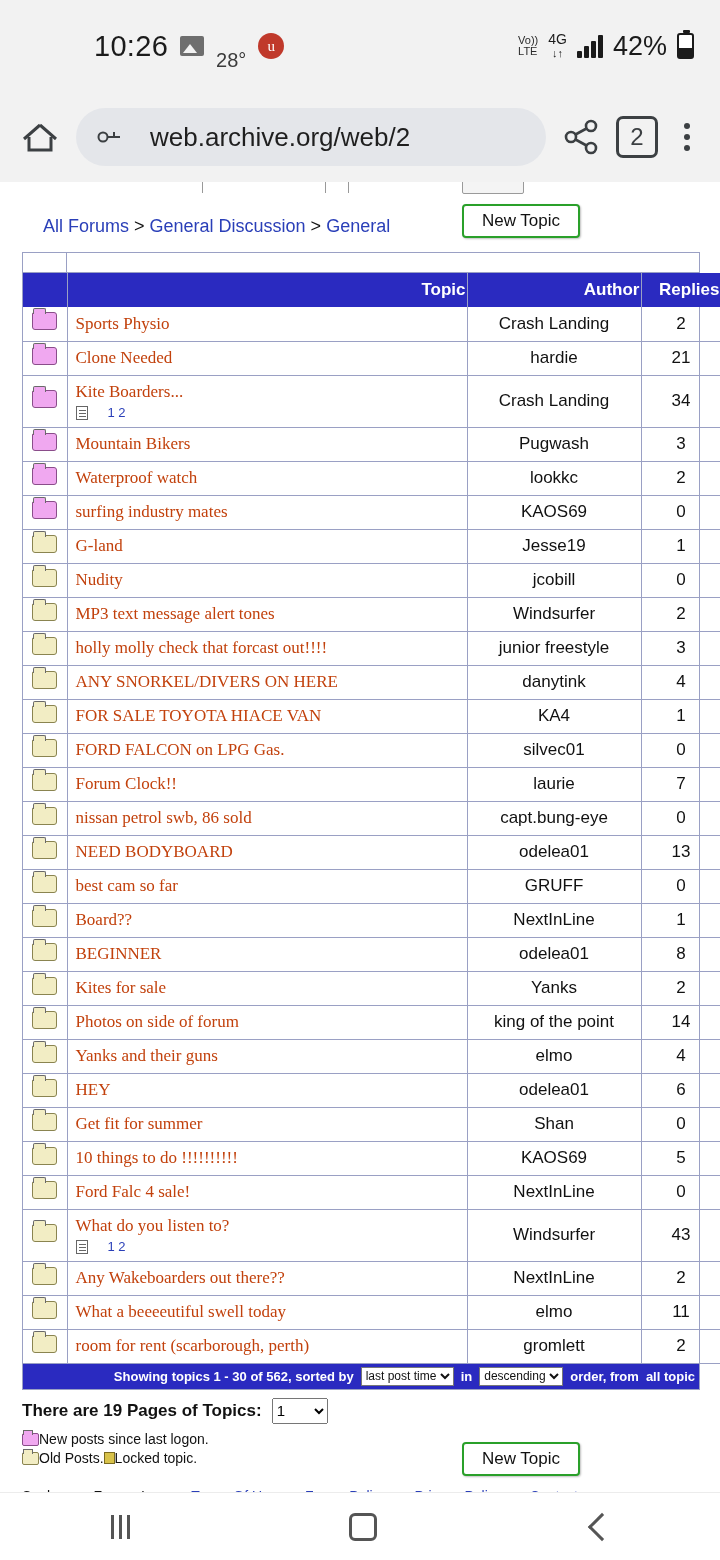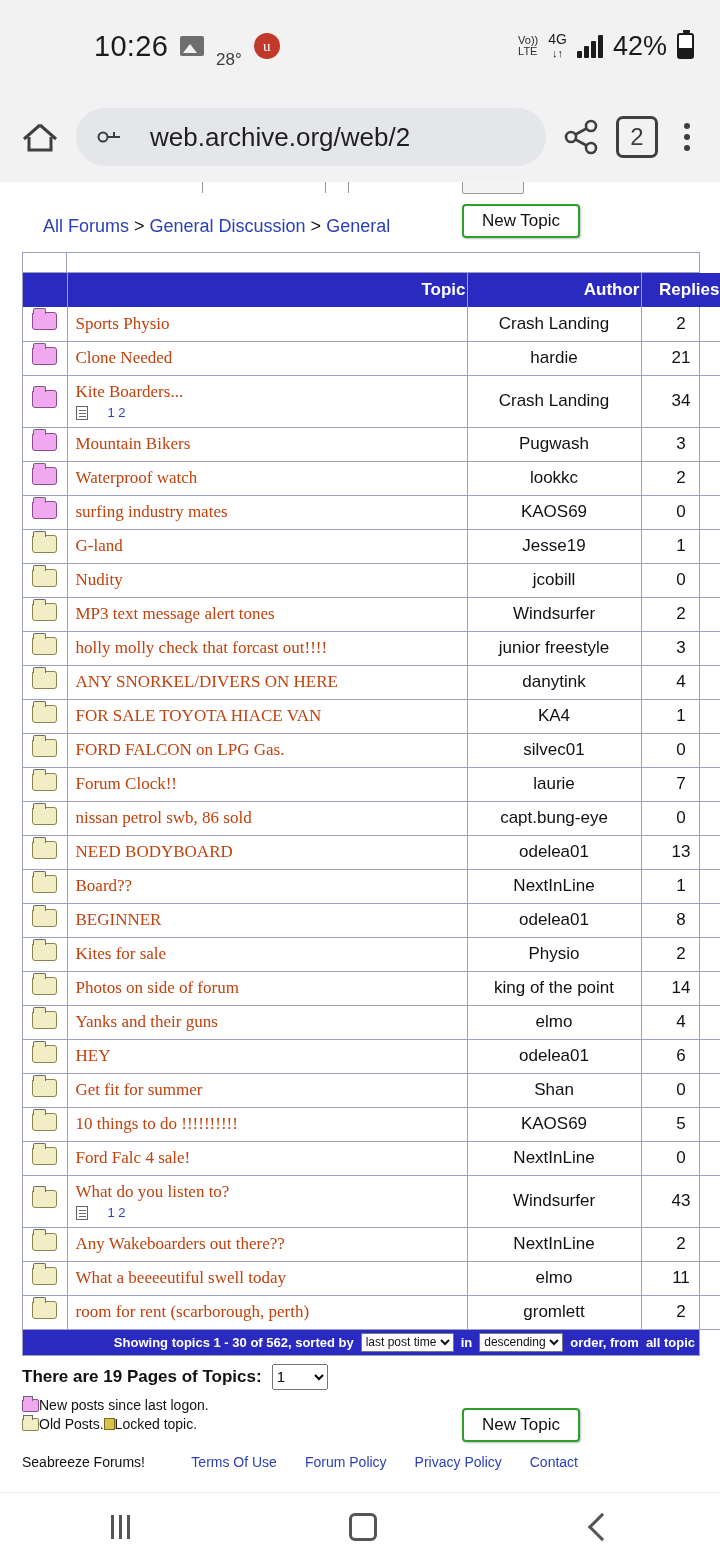--- a/index.html
+++ b/index.html
@@ -39,21 +39,21 @@
   }
   .sb-pic:after {
     content: "";
     position: absolute;
     left: 3px; bottom: 3px;
     width: 0; height: 0;
     border-left: 7px solid transparent;
     border-right: 7px solid transparent;
     border-bottom: 9px solid #f2f2f2;
   }
-  .sb-temp { font-size: 17px; color: #3c3c3c; margin-top: 28px; }
+  .sb-temp { font-size: 20px; color: #3c3c3c; margin-top: 28px; }
   .sb-badge {
     width: 26px; height: 26px;
     border-radius: 50%;
     background: #c0392b;
     color: #fff;
     font-size: 15px;
     display: flex;
     align-items: center;
     justify-content: center;
     font-family: "Liberation Serif", serif;
@@ -650,34 +650,40 @@
             <td class="repl">0</td>
           </tr>
           <tr>
             <td class="ico"><span class="folder old"></span></td>
             <td class="topic"><a>NEED BODYBOARD</a></td>
             <td class="auth">odelea01</td>
             <td class="repl">13</td>
           </tr>
           <tr>
             <td class="ico"><span class="folder old"></span></td>
+            <td class="topic"><a>best cam so far</a></td>
+            <td class="auth">GRUFF</td>
+            <td class="repl">0</td>
+          </tr>
+          <tr>
+            <td class="ico"><span class="folder old"></span></td>
             <td class="topic"><a>Board??</a></td>
             <td class="auth">NextInLine</td>
             <td class="repl">1</td>
           </tr>
           <tr>
             <td class="ico"><span class="folder old"></span></td>
             <td class="topic"><a>BEGINNER</a></td>
             <td class="auth">odelea01</td>
             <td class="repl">8</td>
           </tr>
           <tr>
             <td class="ico"><span class="folder old"></span></td>
             <td class="topic"><a>Kites for sale</a></td>
-            <td class="auth">Physio</td>
+            <td class="auth">Yanks</td>
             <td class="repl">2</td>
           </tr>
           <tr>
             <td class="ico"><span class="folder old"></span></td>
             <td class="topic"><a>Photos on side of forum</a></td>
             <td class="auth">king of the point</td>
             <td class="repl">14</td>
           </tr>
           <tr>
             <td class="ico"><span class="folder old"></span></td>

